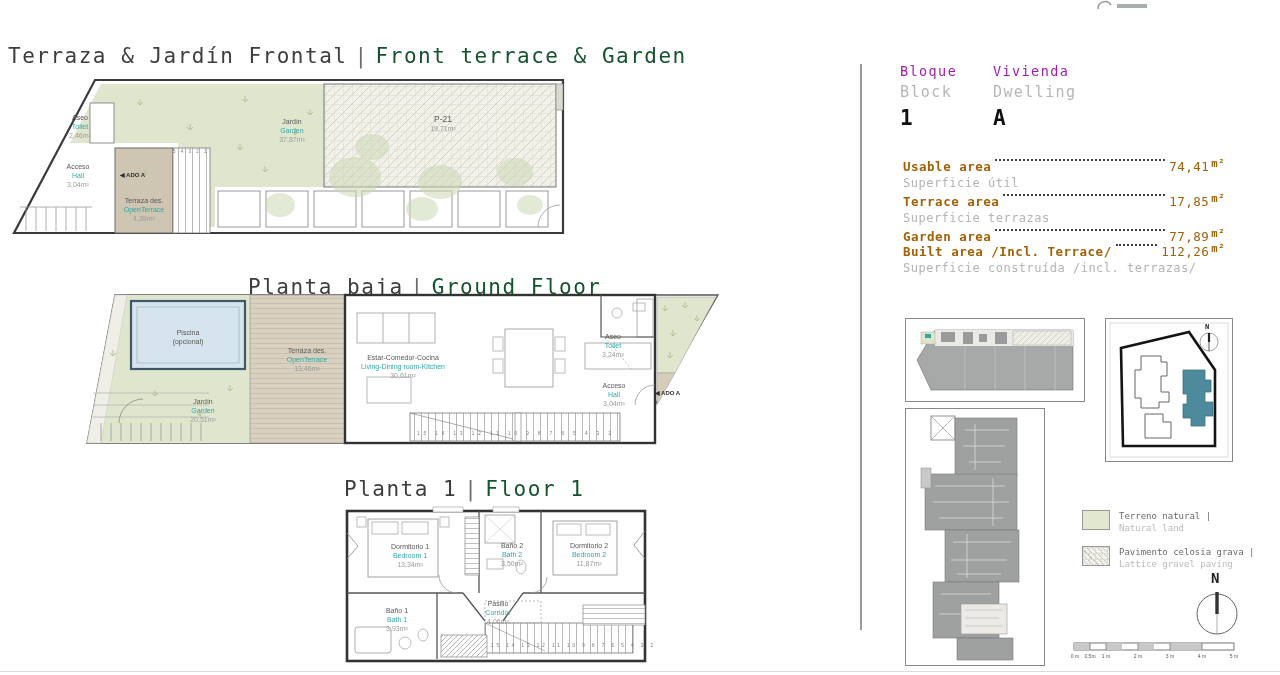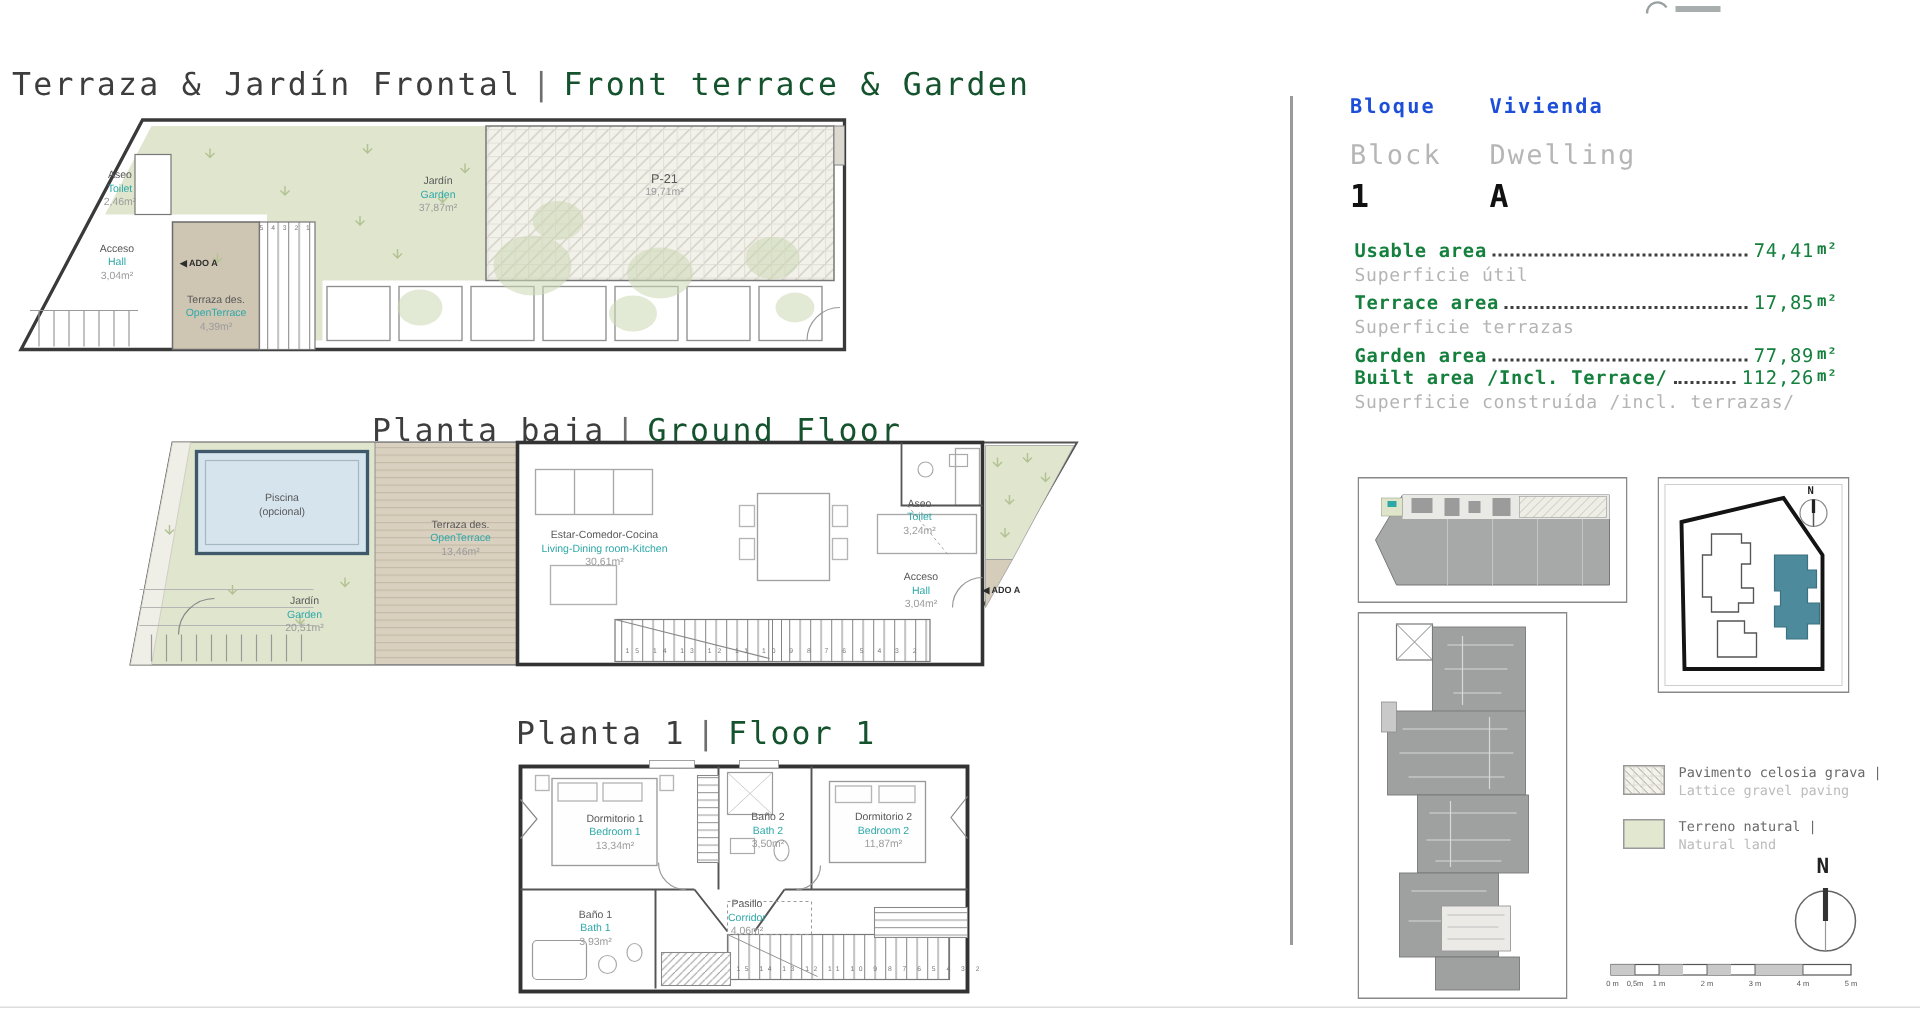--- a/index.html
+++ b/index.html
@@ -17,25 +17,25 @@
   .rlabel .l-ar{display:block;color:#9c9c9c}
   .rlabel .l-name{display:block;color:#5a5a5a;font-size:8.5px}
   .ado{position:absolute;font-family:"Liberation Sans",sans-serif;font-size:6px;font-weight:bold;
     color:#2e2e2e;white-space:nowrap}
   .snum{position:absolute;font-family:"Liberation Sans",sans-serif;font-size:4.5px;color:#777;
     letter-spacing:2px;white-space:nowrap}
   .plan{position:absolute}
   
   .divider{position:absolute;left:860px;top:64px;width:1.5px;height:566px;background:#9a9a9a}
   .hcol{position:absolute;white-space:nowrap}
-  .hl{font-weight:bold;font-size:13.5px;color:#1d4ed8;letter-spacing:1.4px}
-  .hs{font-size:18px;color:#b6b6b6;letter-spacing:1.4px;margin-top:14px}
+  .hl{font-weight:normal;font-size:13.5px;color:#a21caf;letter-spacing:1.4px}
+  .hs{font-size:15px;color:#b6b6b6;letter-spacing:1.4px;margin-top:4px}
   .hv{font-weight:bold;font-size:21px;color:#111;margin-top:5px}
   .areas{position:absolute;left:903px;top:159px;width:322px}
-  .aline1{display:flex;align-items:flex-end;font-weight:bold;font-size:12.5px;color:#15803d;letter-spacing:0.5px}
+  .aline1{display:flex;align-items:flex-start;font-weight:bold;font-size:12.5px;color:#a16207;letter-spacing:0.5px}
   .dots{flex:1;border-bottom:2.2px dotted #3f3f3f;margin:0 4px 3px 4px}
   .aval{font-weight:normal}
   .aunit{font-size:10.5px;margin-left:2px;transform:translateY(-2px)}
   .aline2{font-size:12px;color:#b4b4b4;letter-spacing:0.5px;margin:2px 0 4px 0;white-space:nowrap}
   
   .legend{position:absolute;left:1082px;top:510px;width:190px}
   .litem{display:flex;margin-bottom:12px}
   .lsw{width:26px;height:18px;border:1px solid #999;margin-right:9px;flex:none}
   .lsw.lattice{background-color:#f3f2ec;
     background-image:linear-gradient(#dedbd2 1px,transparent 1px),
@@ -439,31 +439,31 @@
     <path d="M36,186 H86 M34,206 H88"></path>
     <path d="M70,16 V62 M88,70 V118 M62,126 V170"></path>
   </g>
   <rect x="56" y="196" width="46" height="30" fill="#eceae6" stroke="#999" stroke-width="0.6"></rect>
   <path d="M60,202 H98 M60,210 H94 M60,218 H98" stroke="#bbb" stroke-width="0.6" fill="none"></path>
   <rect x="16" y="60" width="10" height="20" fill="#c9c9c9" stroke="#8a8a8a" stroke-width="0.5"></rect>
 </svg>
 
 <div class="legend">
   <div class="litem">
+    <div class="lsw green"></div>
+    <div class="ltxt">
+      <div class="l1">Terreno natural |</div>
+      <div class="l2">Natural land</div>
+    </div>
+  </div>
+  <div class="litem">
     <div class="lsw lattice"></div>
     <div class="ltxt">
       <div class="l1">Pavimento celosia grava |</div>
       <div class="l2">Lattice gravel paving</div>
-    </div>
-  </div>
-  <div class="litem">
-    <div class="lsw green"></div>
-    <div class="ltxt">
-      <div class="l1">Terreno natural |</div>
-      <div class="l2">Natural land</div>
     </div>
   </div>
 </div>
 
 <svg class="abs" style="left:1190px;top:572px" width="54" height="66">
   <circle cx="27" cy="42" r="20" fill="none" stroke="#666" stroke-width="1"></circle>
   <path d="M27,42 V62" stroke="#999" stroke-width="0.8"></path>
   <path d="M27,20 V42" stroke="#333" stroke-width="3.4"></path>
 </svg>
 <div class="nletter" style="left:1211px;top:570px;font-size:14px">N</div>

